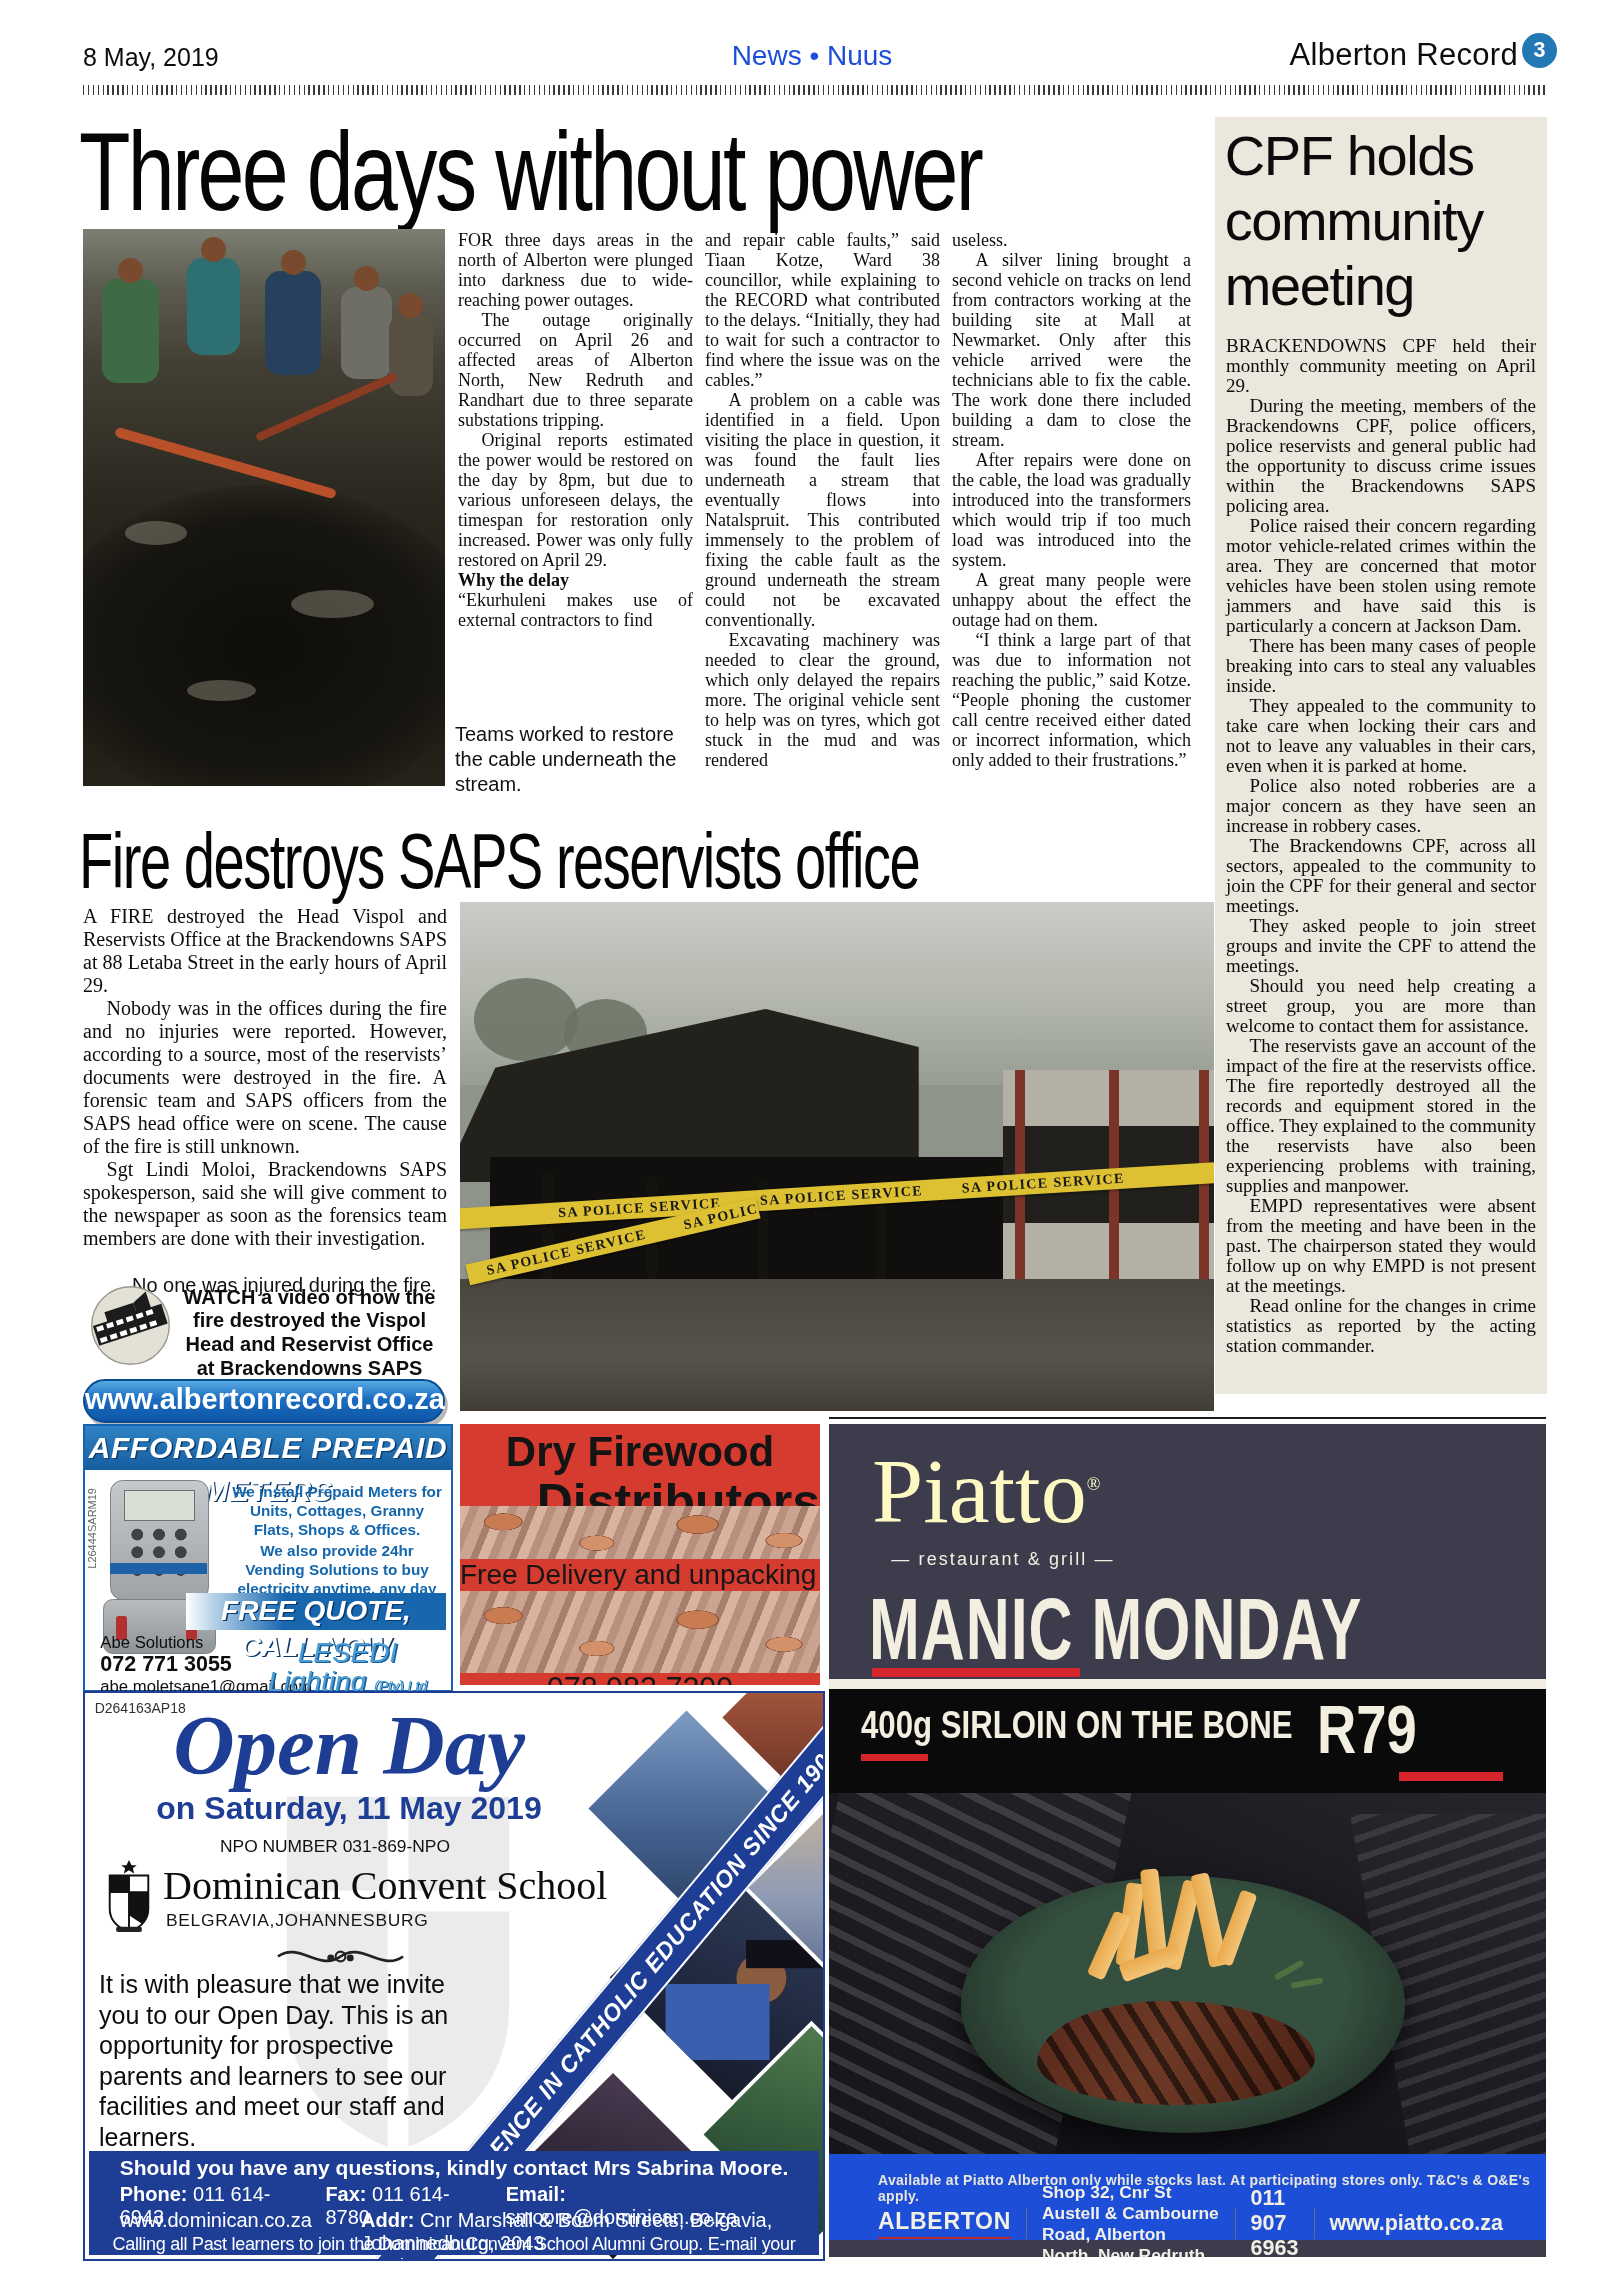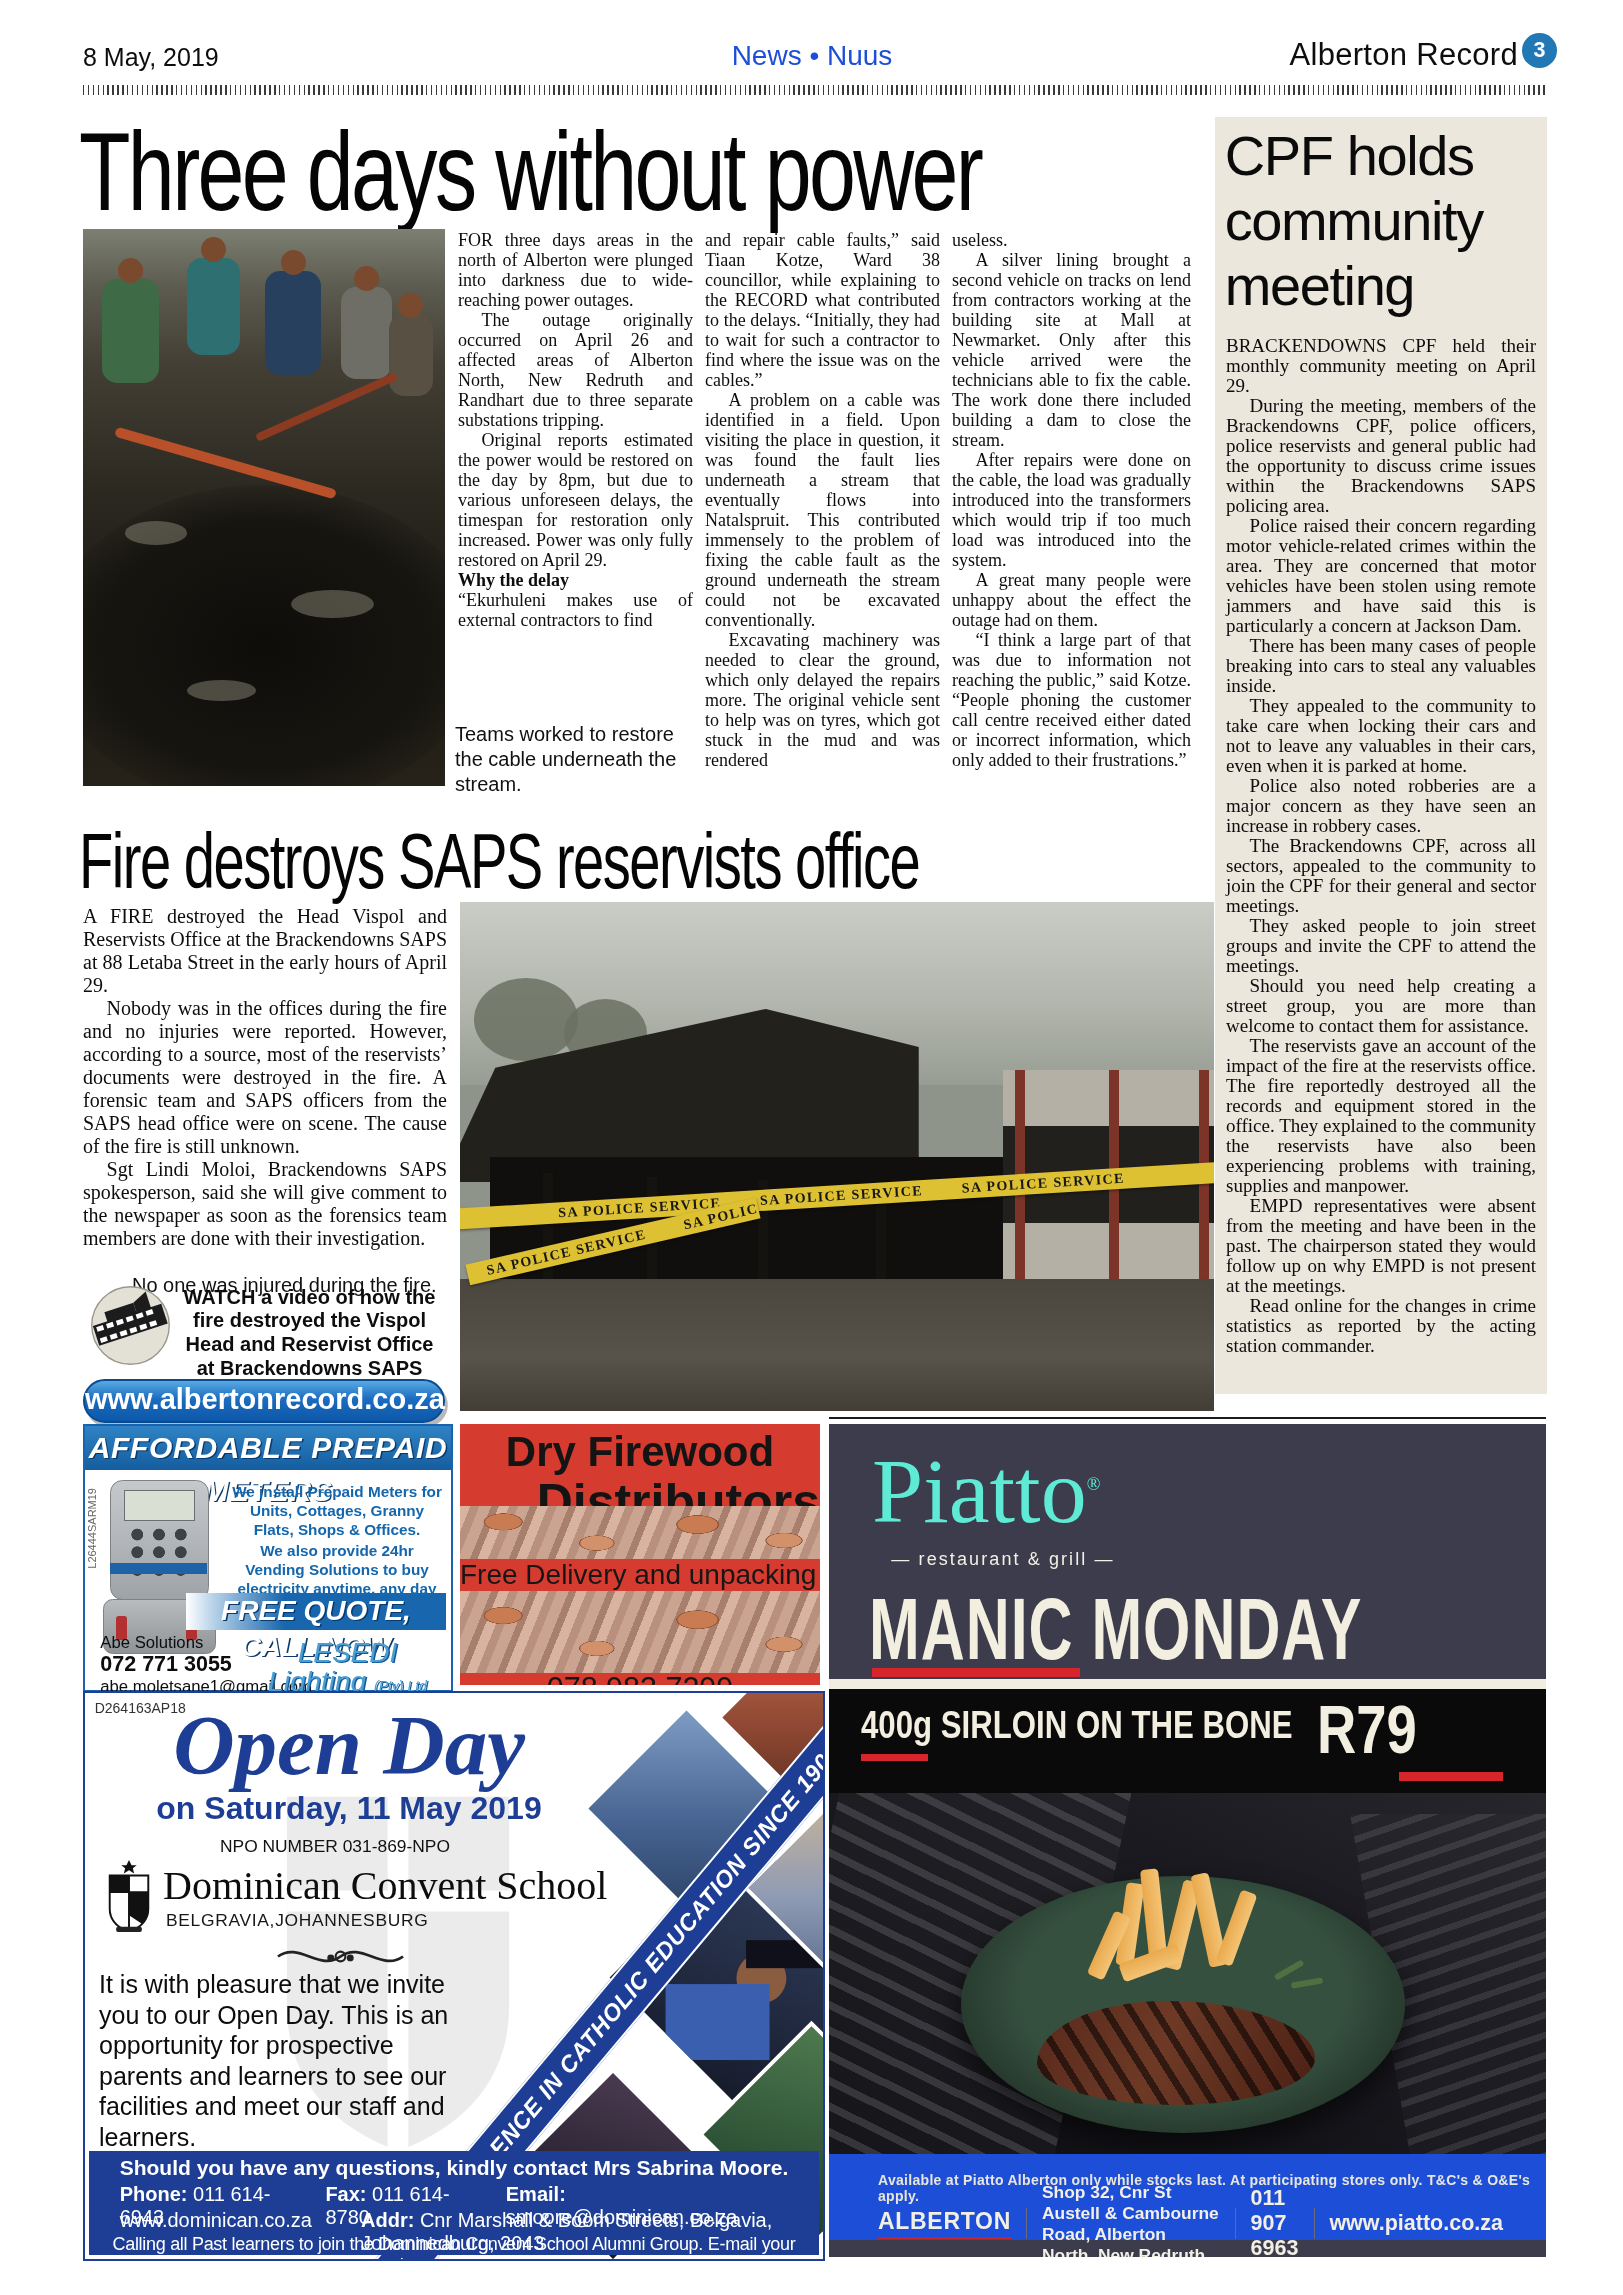--- a/index.html
+++ b/index.html
@@ -139,21 +139,21 @@
        repeating-linear-gradient(112deg,#d8b3a0 0 9.7px,#b98f7e 9.7px 18px,#cba391 18px 29px,#a87e6c 29px 36px);}
   #fw-band1{top:82px;height:53px;}
   #fw-deliver{left:0;top:135px;width:100%;height:32px;text-align:left;font-size:28px;color:#161616;line-height:32px;}
   #fw-band2{top:167px;height:82px;}
   #fw-phone{left:0;top:248px;width:100%;text-align:center;font-size:30.5px;color:#161616;}
   
   #fw-phone{top:247px;height:14px;}
 
   
   #ad-piatto{left:829px;top:1424px;width:717px;height:833px;background:#3c3c4c;overflow:hidden;}
-  #pt-logo{left:43px;top:14px;font-size:92px;color:#5eead4;font-family:"Liberation Serif",serif;}
+  #pt-logo{left:43px;top:14px;font-size:92px;color:#fef9c3;font-family:"Liberation Serif",serif;}
   #pt-logo sup{font-size:18px;}
   #pt-tag{left:49px;top:125px;width:250px;text-align:center;font-size:18px;letter-spacing:2.1px;color:#f4f1e4;}
   #pt-promo{left:40px;top:155px;font-size:87px;font-weight:bold;color:#f2eee0;letter-spacing:1.4px;}
   #pt-promo .cond{transform:scaleX(.70);}
   #pt-redbar{left:43px;top:244px;width:208px;height:9px;background:#d6252b;}
   #pt-cream{left:0;top:255px;width:100%;height:9.7px;background:#f1eee1;}
   #pt-black{left:0;top:265px;width:100%;height:104px;background:#0a0a0a;}
   #pt-offer{left:32px;top:14px;font-size:39px;font-weight:bold;color:#f2eee0;}
   #pt-offer .cond{transform:scaleX(.8);}
   #pt-offerbar{left:32px;top:65px;width:67px;height:7px;background:#d6252b;}

